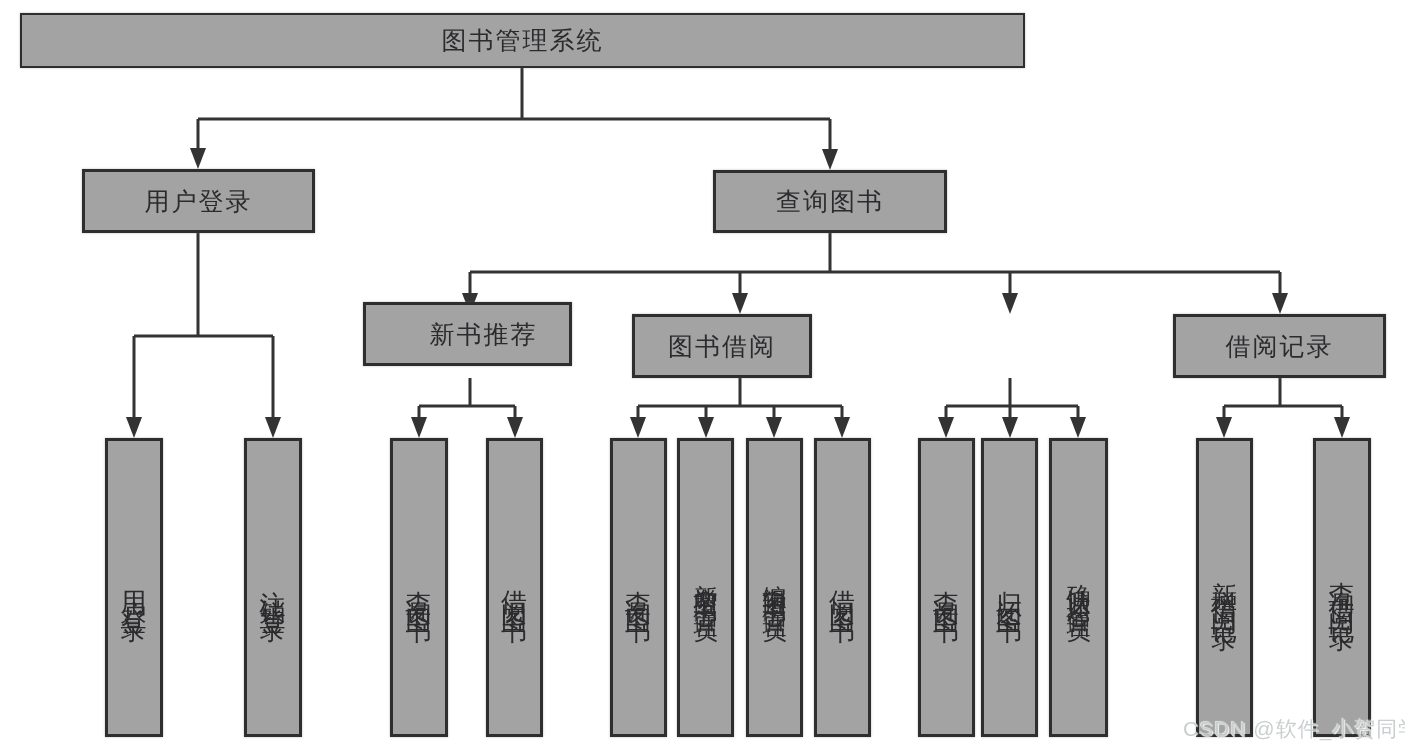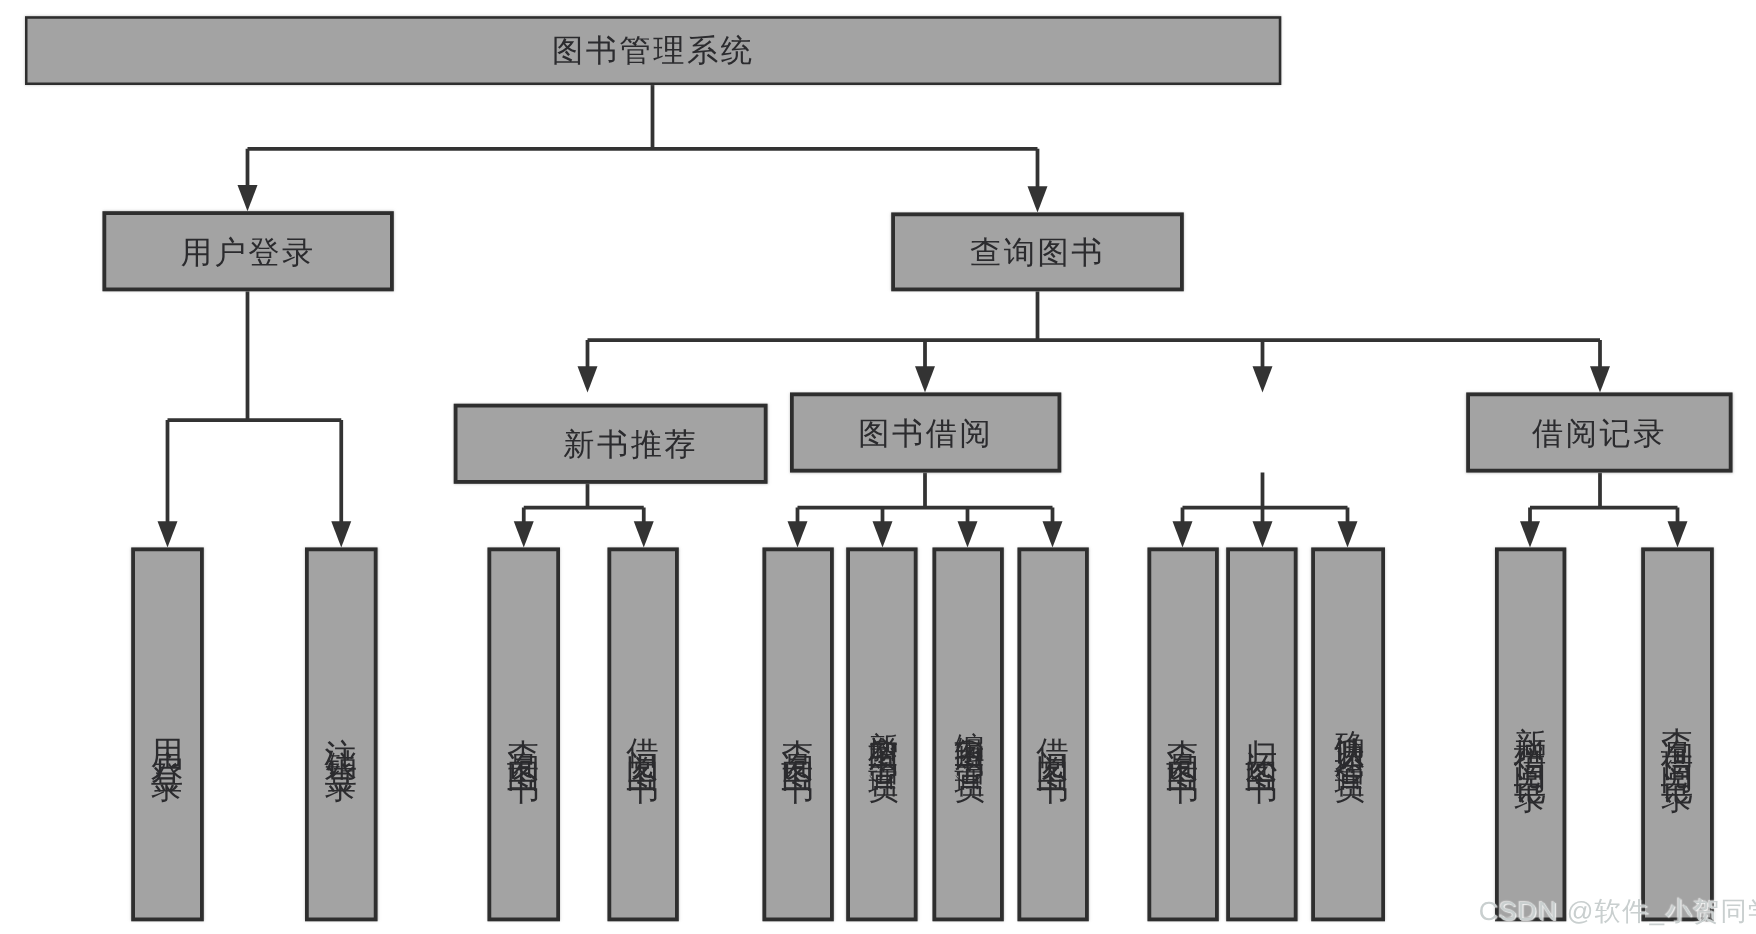--- a/index.html
+++ b/index.html
@@ -103,24 +103,24 @@
     <span>图书管理系统</span>
   </div>
 
   <div class="node h" style="left:82px;top:169px;width:233px;height:64px;">
     <span>用户登录</span>
   </div>
   <div class="node h" style="left:713px;top:170px;width:234px;height:63px;">
     <span>查询图书</span>
   </div>
 
-  <div class="node h" style="left:363px;top:323px;width:251px;height:64px;padding-left:32px;">
+  <div class="node h" style="left:363px;top:302px;width:209px;height:64px;padding-left:32px;">
     <span>新书推荐</span>
   </div>
-  <div class="node h" style="left:632px;top:314px;width:217px;height:64px;">
+  <div class="node h" style="left:632px;top:314px;width:180px;height:64px;">
     <span>图书借阅</span>
   </div>
   <div class="node h" style="left:1173px;top:314px;width:213px;height:64px;">
     <span>借阅记录</span>
   </div>
 
   <div class="node v" style="left:105px;top:438px;width:58px;height:299px;">
     <span>用户登录</span>
   </div>
   <div class="node v" style="left:244px;top:438px;width:58px;height:299px;">

